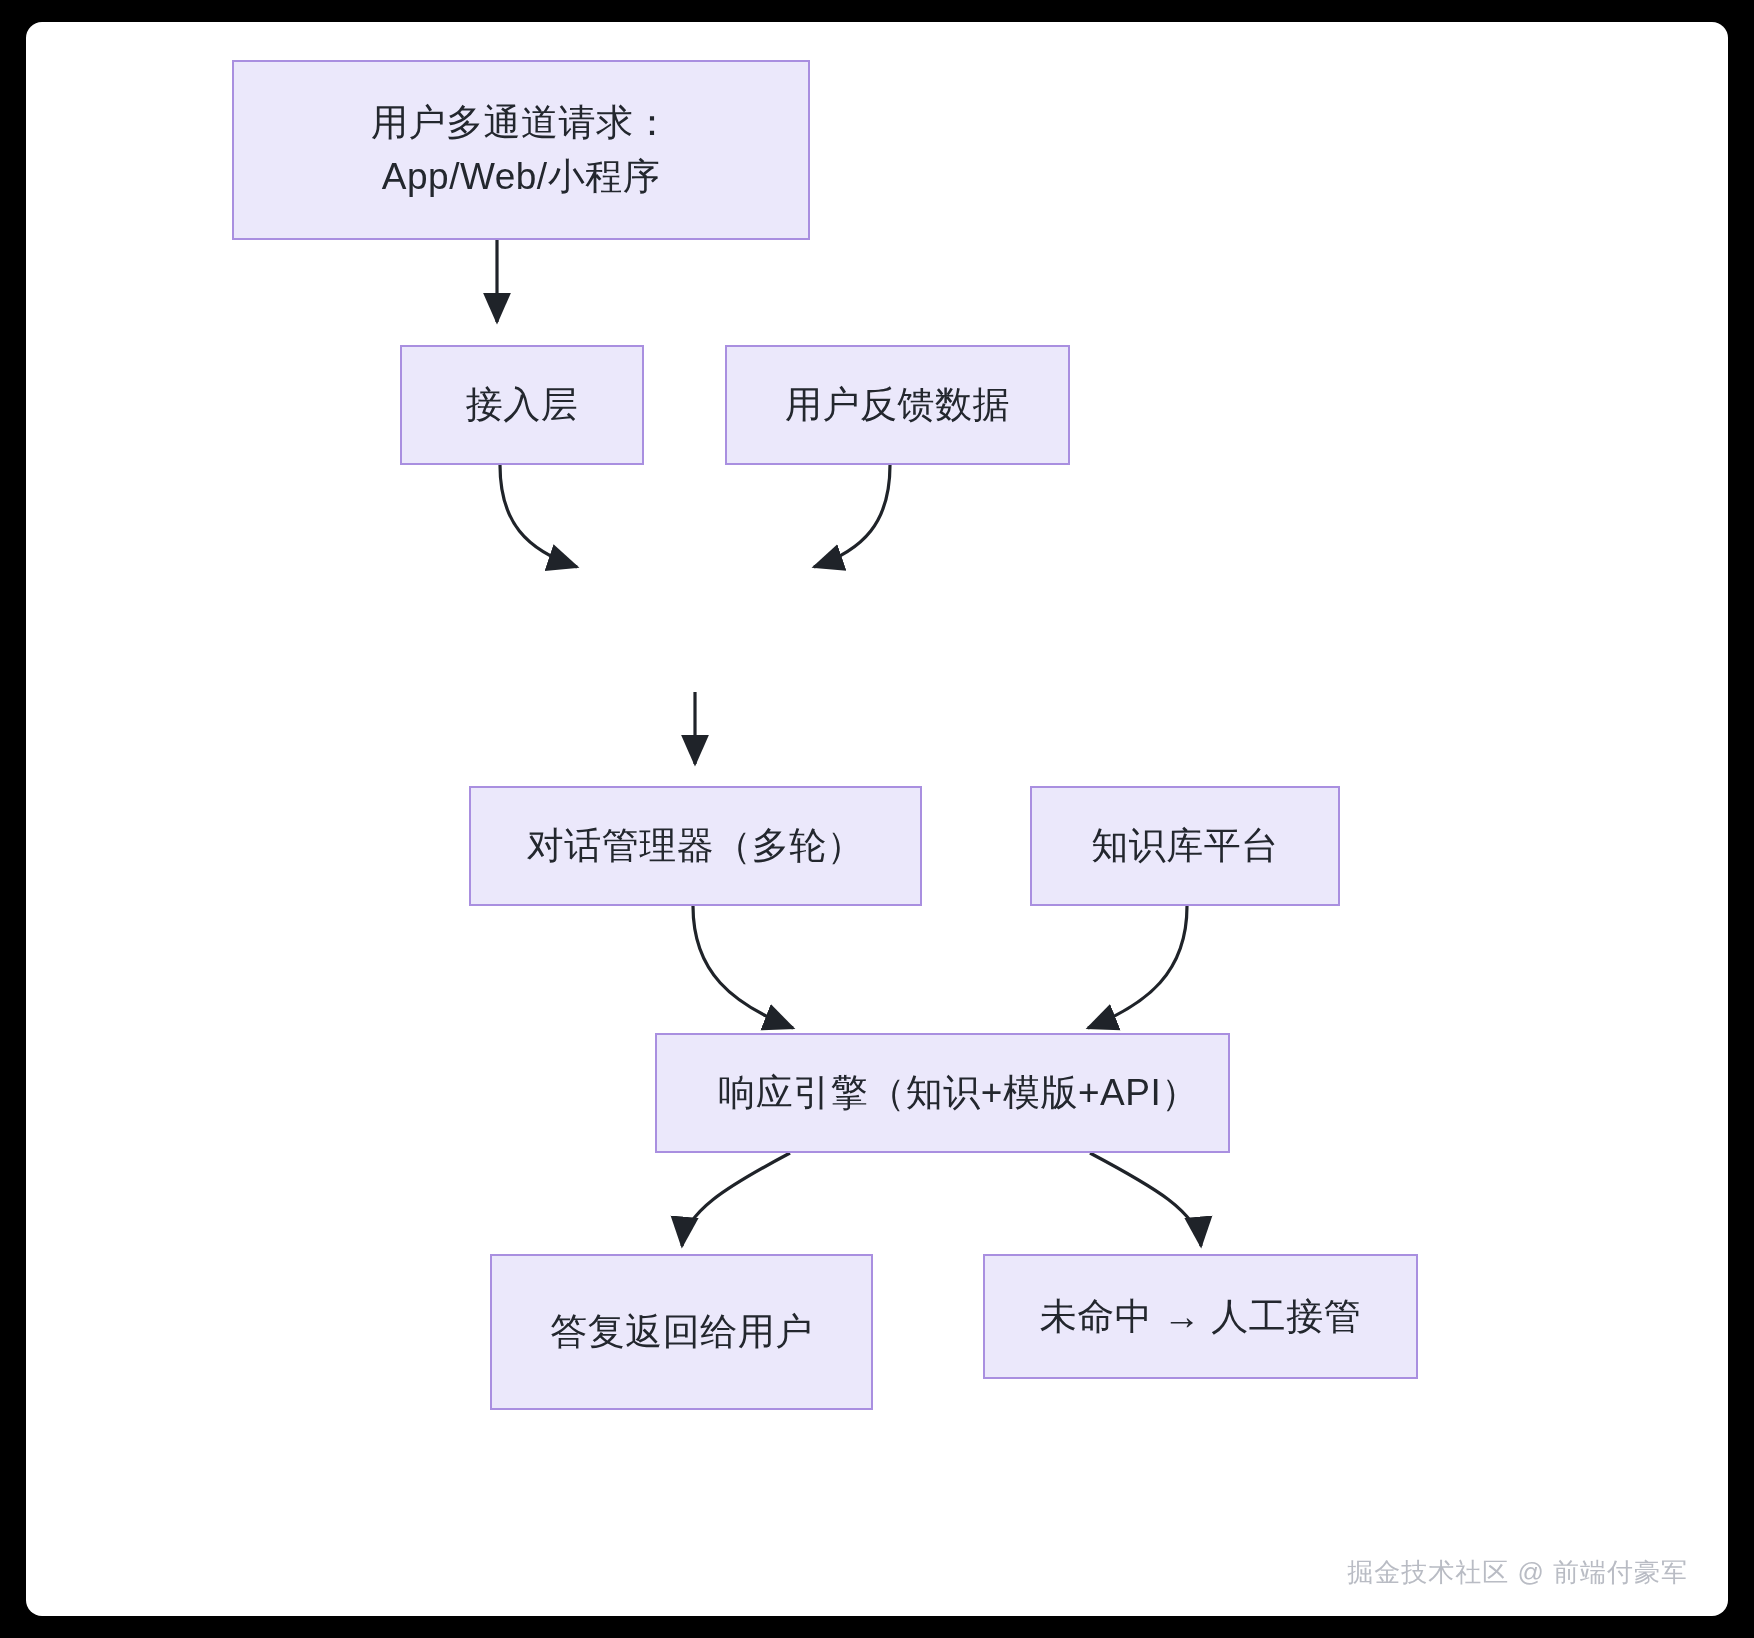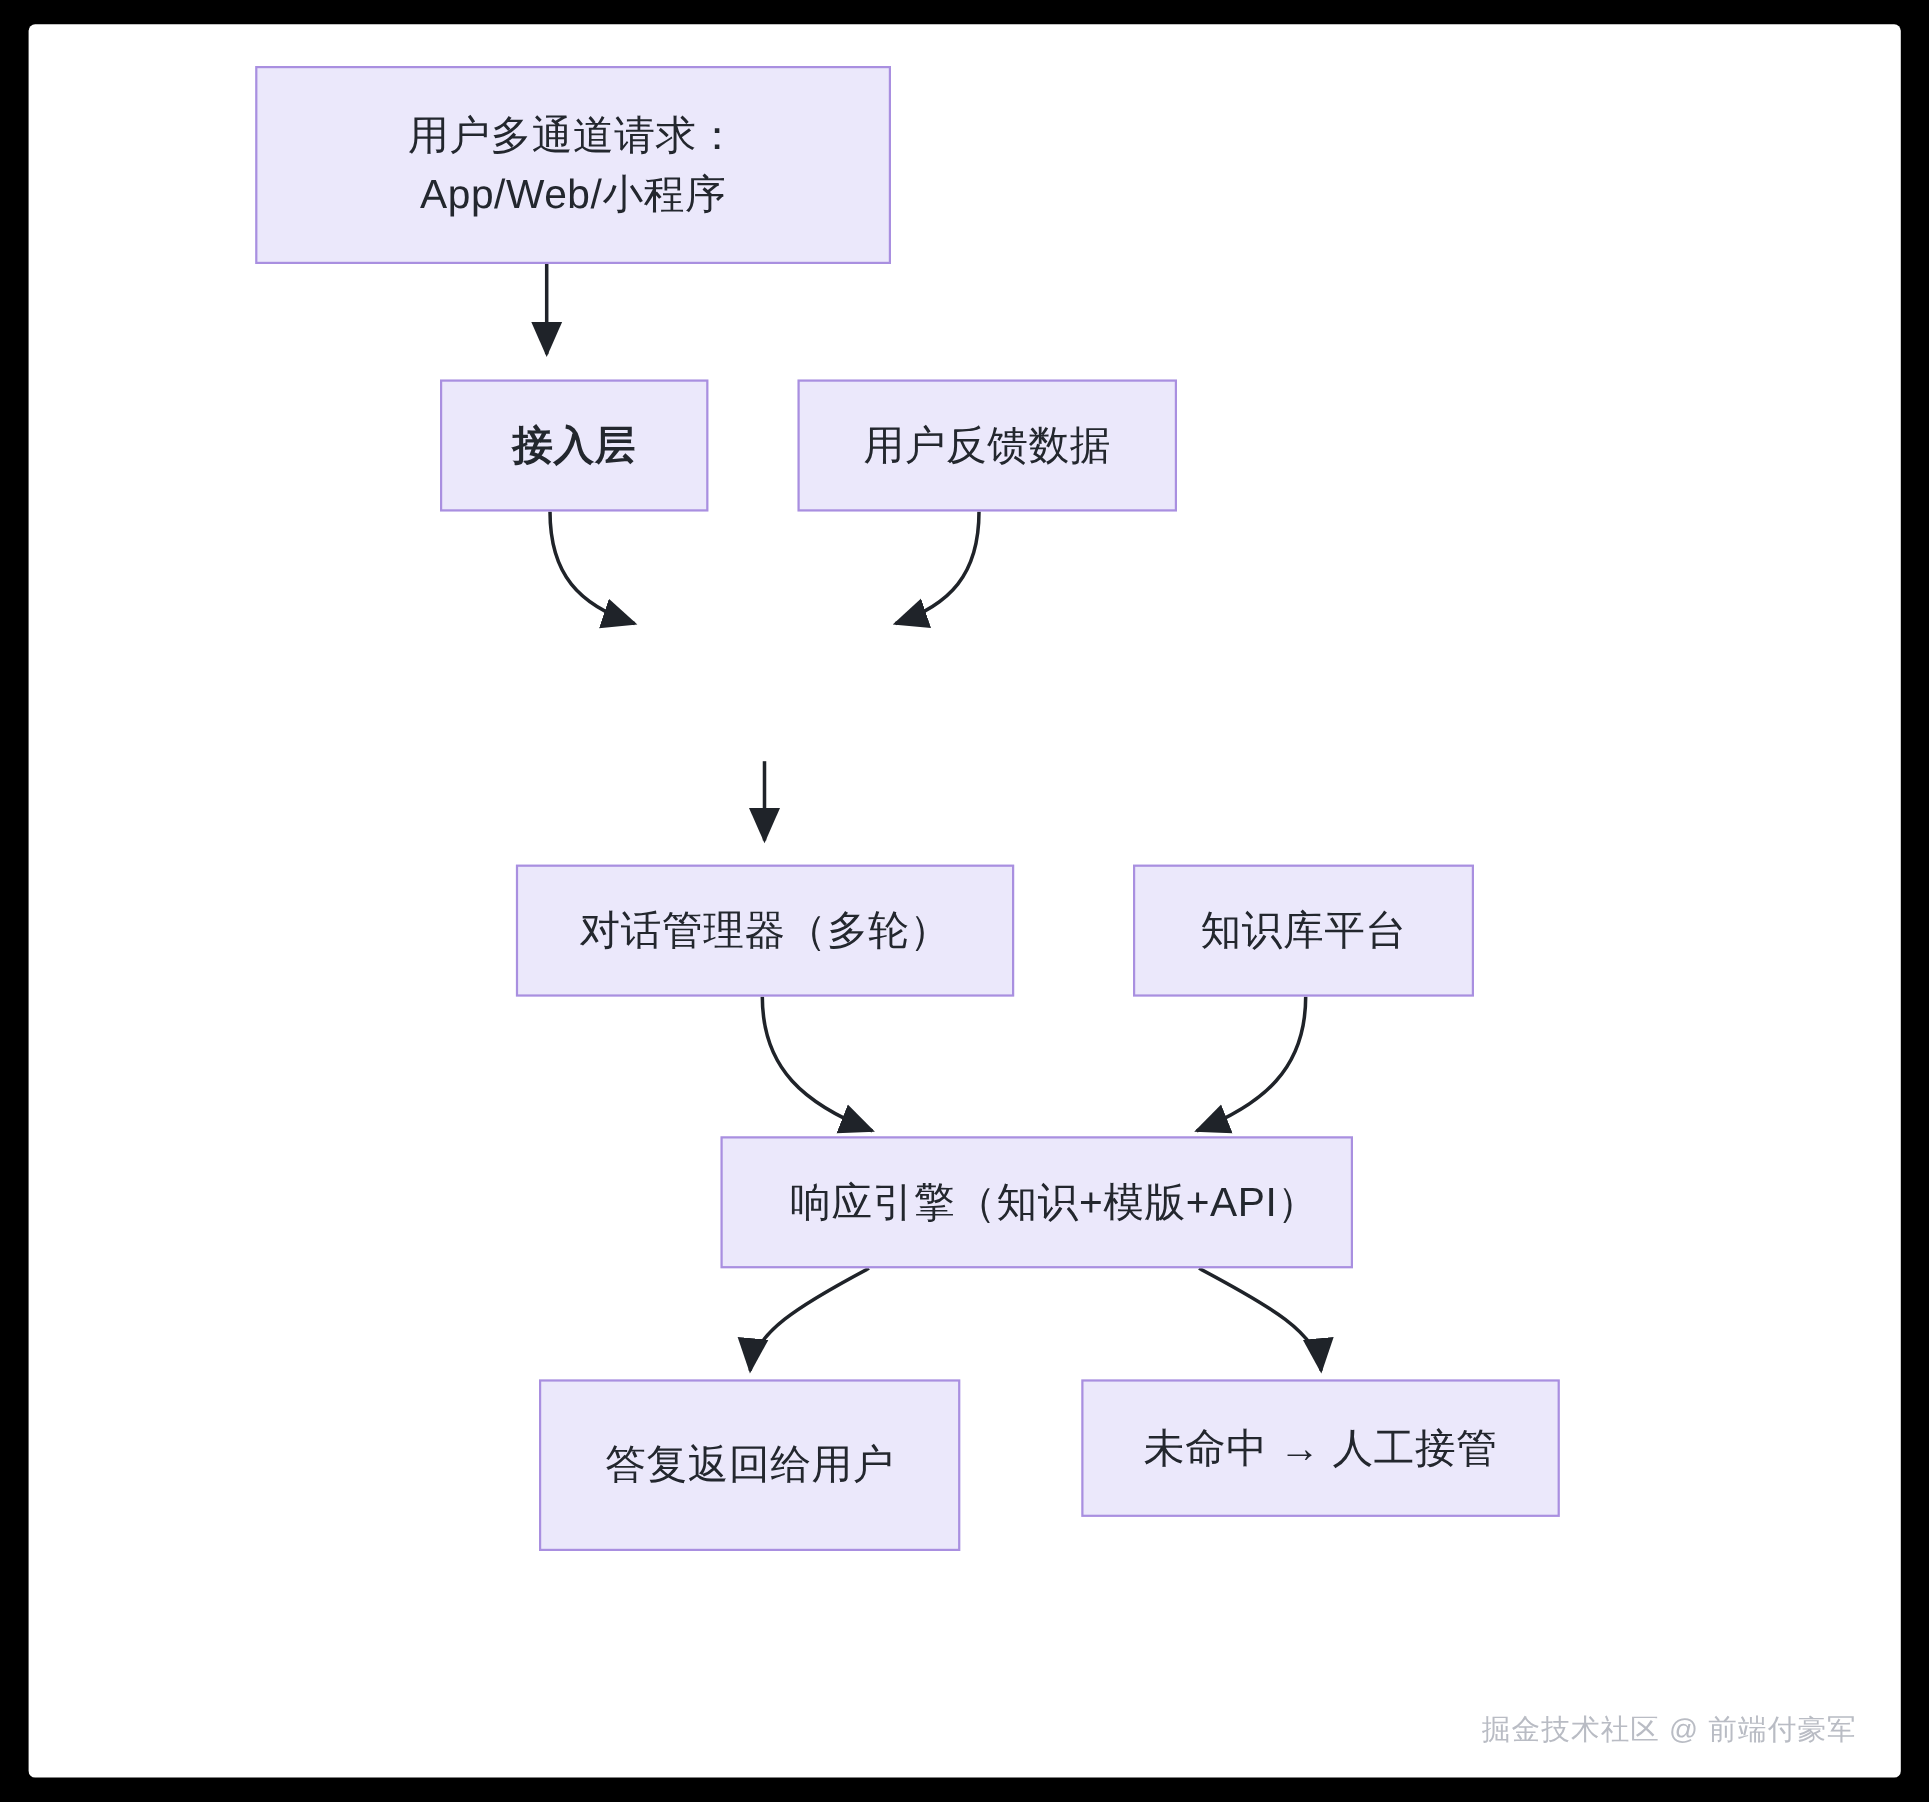--- a/index.html
+++ b/index.html
@@ -15,21 +15,21 @@
     font-family: "Liberation Sans", "DejaVu Sans", sans-serif;
     overflow: hidden;
   }
   #board {
     position: absolute;
     left: 26px;
     top: 22px;
     width: 1702px;
     height: 1594px;
     background: #ffffff;
-    border-radius: 6px;
+    border-radius: 16px;
     overflow: hidden;
   }
   #svg-layer {
     position: absolute;
     left: 0;
     top: 0;
     width: 1702px;
     height: 1594px;
     pointer-events: none;
   }
@@ -86,21 +86,21 @@
       <path d="M 1161,884 C 1161,950 1122,982 1062,1006" fill="none" stroke="#1f2329" stroke-width="3.2" marker-end="url(#arrowhead)"></path>
 
       <path d="M 764,1131 C 700,1165 659,1190 656,1224" fill="none" stroke="#1f2329" stroke-width="3.2" marker-end="url(#arrowhead)"></path>
 
       <path d="M 1064,1131 C 1128,1165 1172,1190 1175,1224" fill="none" stroke="#1f2329" stroke-width="3.2" marker-end="url(#arrowhead)"></path>
     </svg>
 
     <div class="node" style="left:206px; top:38px; width:578px; height:180px;">用户多通道请求：
 App/Web/小程序</div>
 
-    <div class="node" style="left:374px; top:323px; width:244px; height:120px;font-weight:bold;">接入层</div>
+    <div class="node" style="left:374px; top:323px; width:244px; height:120px;">接入层</div>
 
     <div class="node" style="left:699px; top:323px; width:345px; height:120px;">用户反馈数据</div>
 
 
     <div class="node" style="left:443px; top:764px; width:453px; height:120px;">对话管理器（多轮）</div>
 
     <div class="node" style="left:1004px; top:764px; width:310px; height:120px;">知识库平台</div>
 
     <div class="node" style="left:629px; top:1011px; width:575px; height:120px;padding-left:32px;">响应引擎（知识+模版+API）</div>
 

